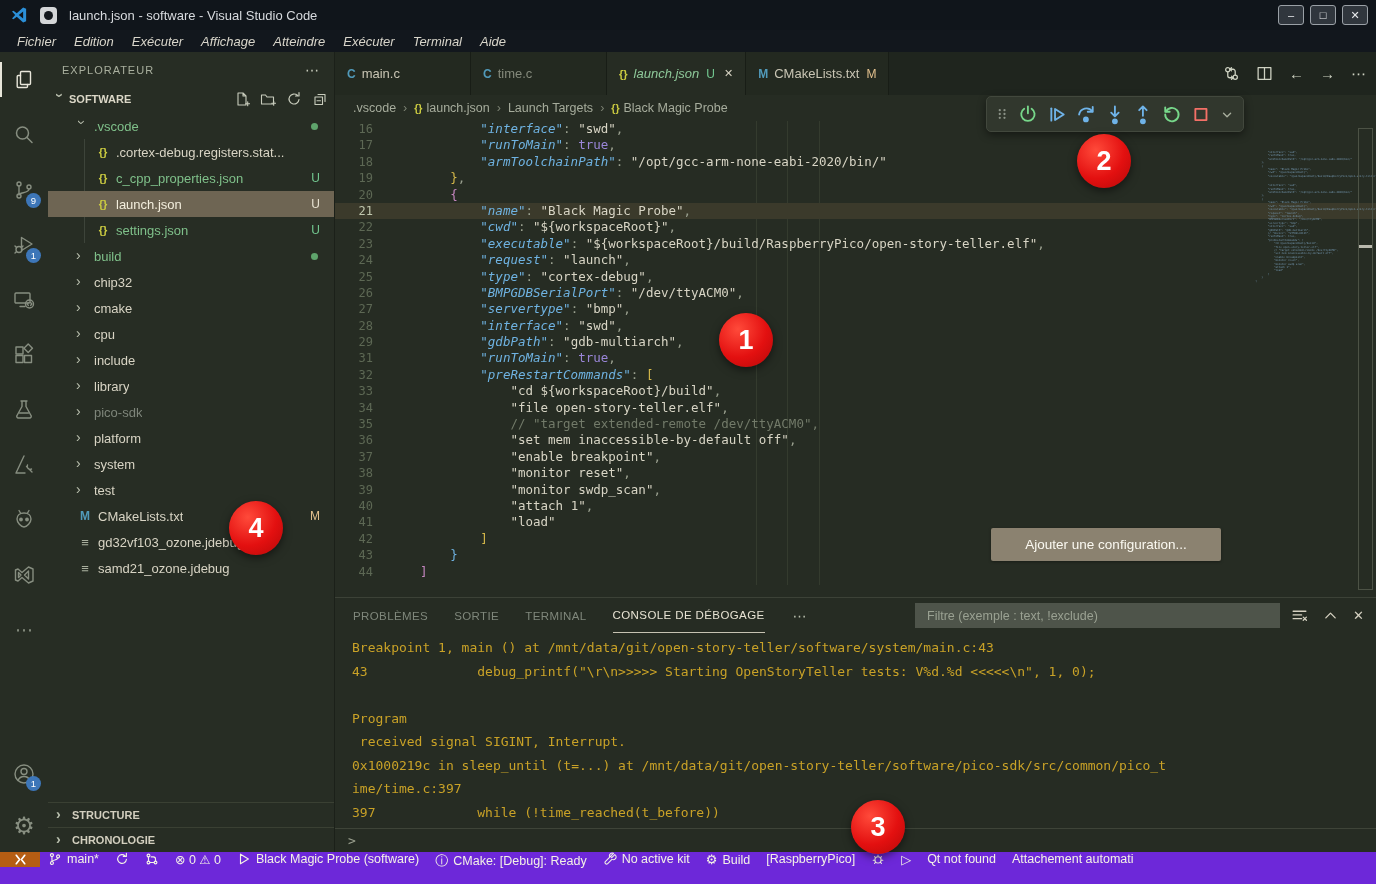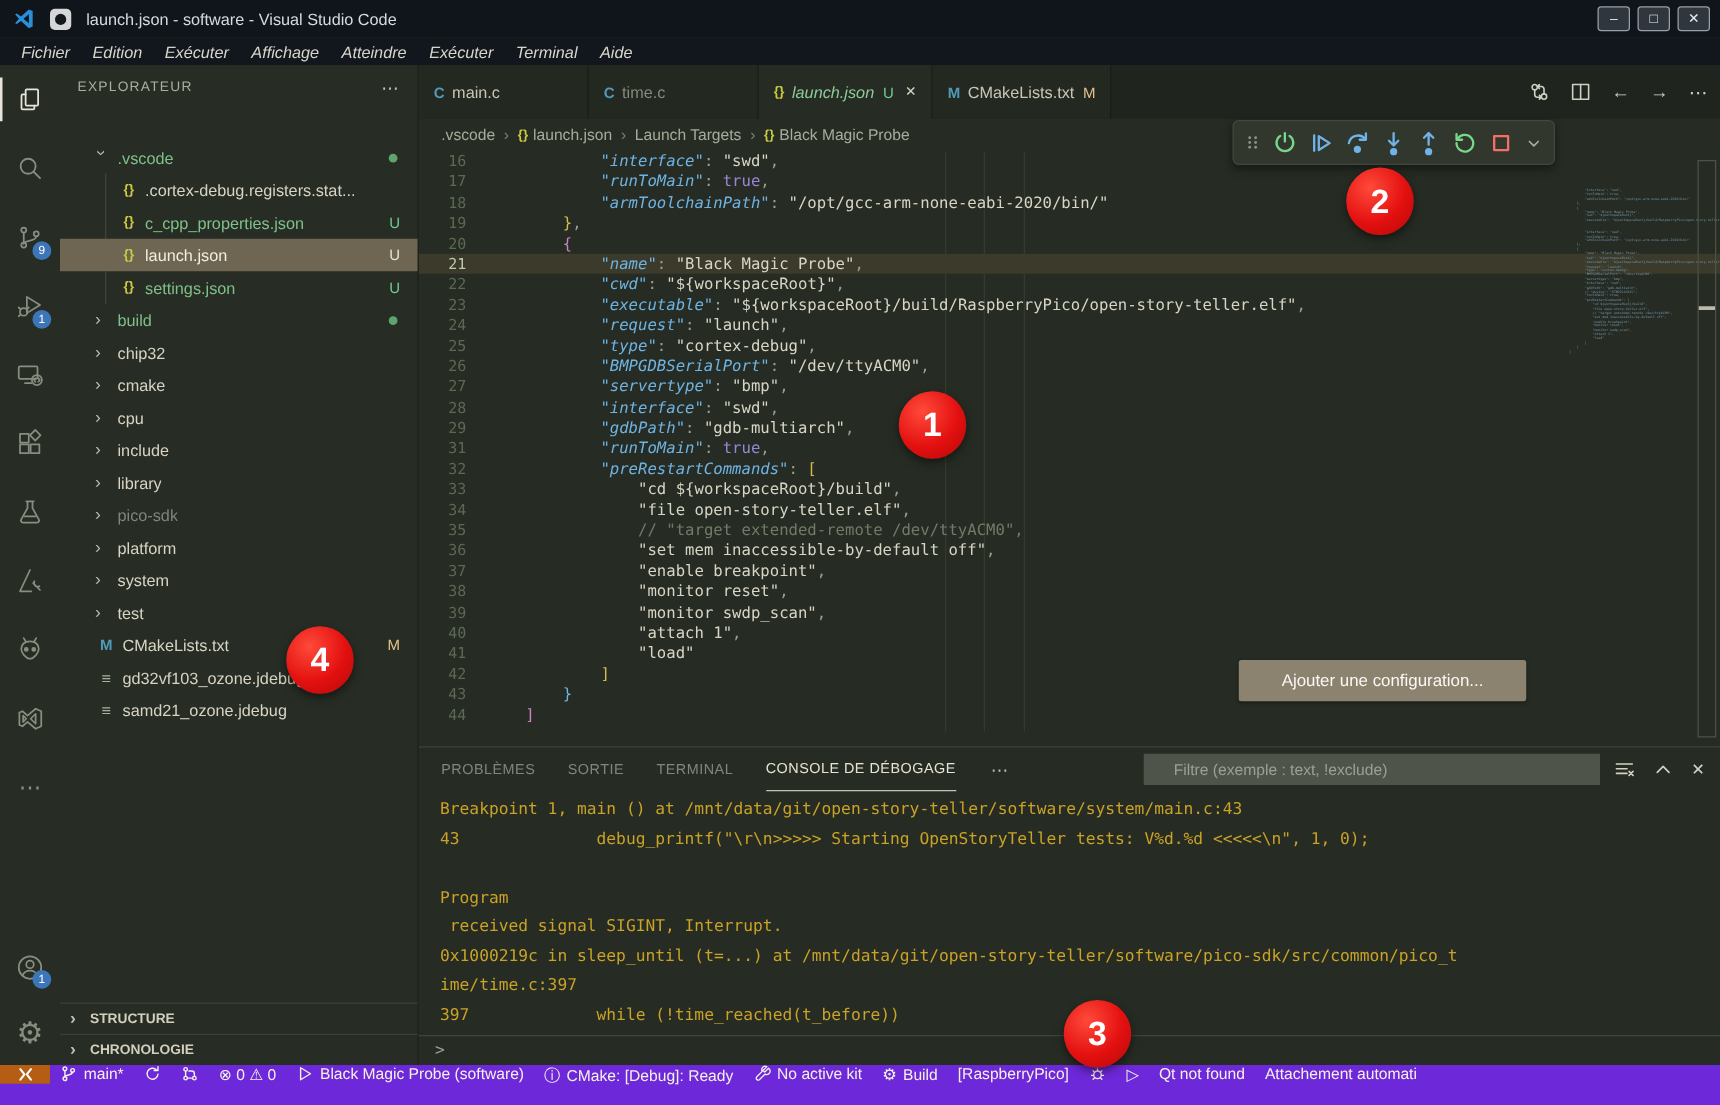--- a/index.html
+++ b/index.html
@@ -96,21 +96,21 @@
   .vmark{position:absolute;right:4px;top:116px;width:13px;height:3px;background:#b9b9ad;}
   
   .dbgbar{position:absolute;left:651px;top:44px;width:258px;height:36px;background:#31372d;border:1px solid #42483d;border-radius:5px;box-shadow:0 3px 8px rgba(0,0,0,.45);display:flex;align-items:center;gap:9px;padding:0 9px;z-index:30;}
   .addcfg{position:absolute;left:656px;top:476px;width:230px;height:33px;background:#8b8270;color:#fbf9f1;font-size:13.5px;display:flex;align-items:center;justify-content:center;border-radius:2px;box-shadow:0 1px 3px rgba(0,0,0,.35);z-index:20;}
   
   .panel{height:255px;background:#262c23;border-top:1px solid #3c4237;position:relative;}
   .phead{height:35px;display:flex;align-items:center;padding-left:18px;position:relative;}
   .ptab{font-size:11.5px;letter-spacing:.4px;color:#7f877b;margin-right:26px;height:35px;display:flex;align-items:center;}
   .ptab.active{color:#e7e3d3;border-bottom:1px solid #c6c2b2;}
   .pmore{color:#b9bfae;font-size:14px;margin-left:2px;}
-  .pfilter{position:absolute;right:96px;top:5px;width:365px;height:25px;background:#4e544a;border:none;color:#e2dfd2;font-size:12.5px;padding:0 24px;font-family:"Liberation Sans",sans-serif;}
+  .pfilter{position:absolute;right:96px;top:5px;width:365px;height:25px;background:#4e544a;border:none;color:#e2dfd2;font-size:12.5px;padding:0 12px;font-family:"Liberation Sans",sans-serif;}
   .pfilter::placeholder{color:#9aa192;}
   .picons{position:absolute;right:12px;top:0;height:35px;display:flex;align-items:center;gap:15px;color:#d6d2c2;}
   .console{position:absolute;left:0;top:38px;right:0;padding-left:17px;font-family:"DejaVu Sans Mono",monospace;font-size:13px;color:#c9a227;}
   .con-line{height:23.5px;line-height:23.5px;white-space:pre;}
   .promptrow{position:absolute;left:0;right:0;bottom:0;height:24px;border-top:1px solid #3e4438;color:#9ba08f;font-size:13px;display:flex;align-items:center;padding-left:13px;font-family:"DejaVu Sans Mono",monospace;}
   
   .statusbar{position:absolute;left:0;top:852px;width:1376px;height:32px;background:#6d28d9;display:flex;align-items:flex-start;color:#f4f1e6;font-size:12.5px;overflow:hidden;}
   .sb-item{display:flex;align-items:center;gap:5px;padding:0 8px;white-space:nowrap;}
   .sb-item.remote{background:#b55d13;width:40px;justify-content:center;font-weight:bold;}
   .sb-ic{display:flex;align-items:center;}
@@ -234,20 +234,42 @@
         </svg>
         <span class="ab-badge">1</span>
       </div>
     <div class="ab-item" style="height:52px;font-size:24px;">⚙</div>
   </div>
 
   <div class="sidebar">
     <div class="sb-titlerow">
       <span>EXPLORATEUR</span>
       <span class="sb-more">⋯</span>
+    </div>
+    <div class="sectionrow">
+      <span class="chev open">›</span>
+      <span>SOFTWARE</span>
+      <span class="sec-acts">
+        <svg width="16" height="16" viewBox="0 0 16 16" fill="none" stroke="currentColor" stroke-width="1.1">
+            <path d="M9 2H4v12h8V5L9 2zM9 2v3h3"></path>
+            <path d="M13.7 10.7v4M11.7 12.7h4"></path>
+          </svg>
+        <svg width="16" height="16" viewBox="0 0 16 16" fill="none" stroke="currentColor" stroke-width="1.1">
+            <path d="M1.5 4h4l1.5 2h6.5v7h-12z"></path>
+            <path d="M13.7 10.2v4M11.7 12.2h4"></path>
+          </svg>
+        <svg width="16" height="16" viewBox="0 0 16 16" fill="none" stroke="currentColor" stroke-width="1.2">
+            <path d="M13 8.5a5 5 0 1 1-1.6-4.2M13 1.5V5h-3.5"></path>
+          </svg>
+        <svg width="16" height="16" viewBox="0 0 16 16" fill="none" stroke="currentColor" stroke-width="1.1">
+            <rect x="3" y="6" width="7.5" height="7.5"></rect>
+            <path d="M6 3.5h7v7"></path>
+            <path d="M5 9.7h3.5"></path>
+          </svg>
+      </span>
     </div>
     <div class="tree" id="tree">
         <div class="trow ind0">
           <span class="chev open">›</span>
           <span class="tlabel c-green">.vscode</span>
           <span class="tdot"></span>
         </div>
         <div class="trow ind1">
           <span class="ficon f-json">{}</span>
           <span class="tlabel c-cream">.cortex-debug.registers.stat...</span>

